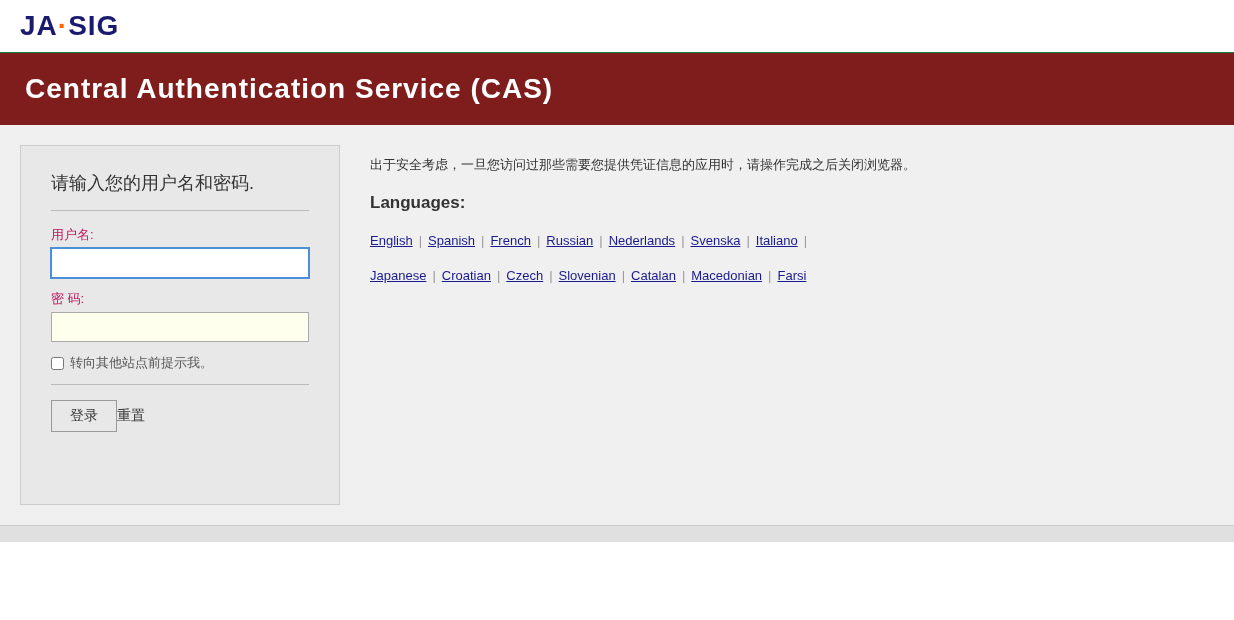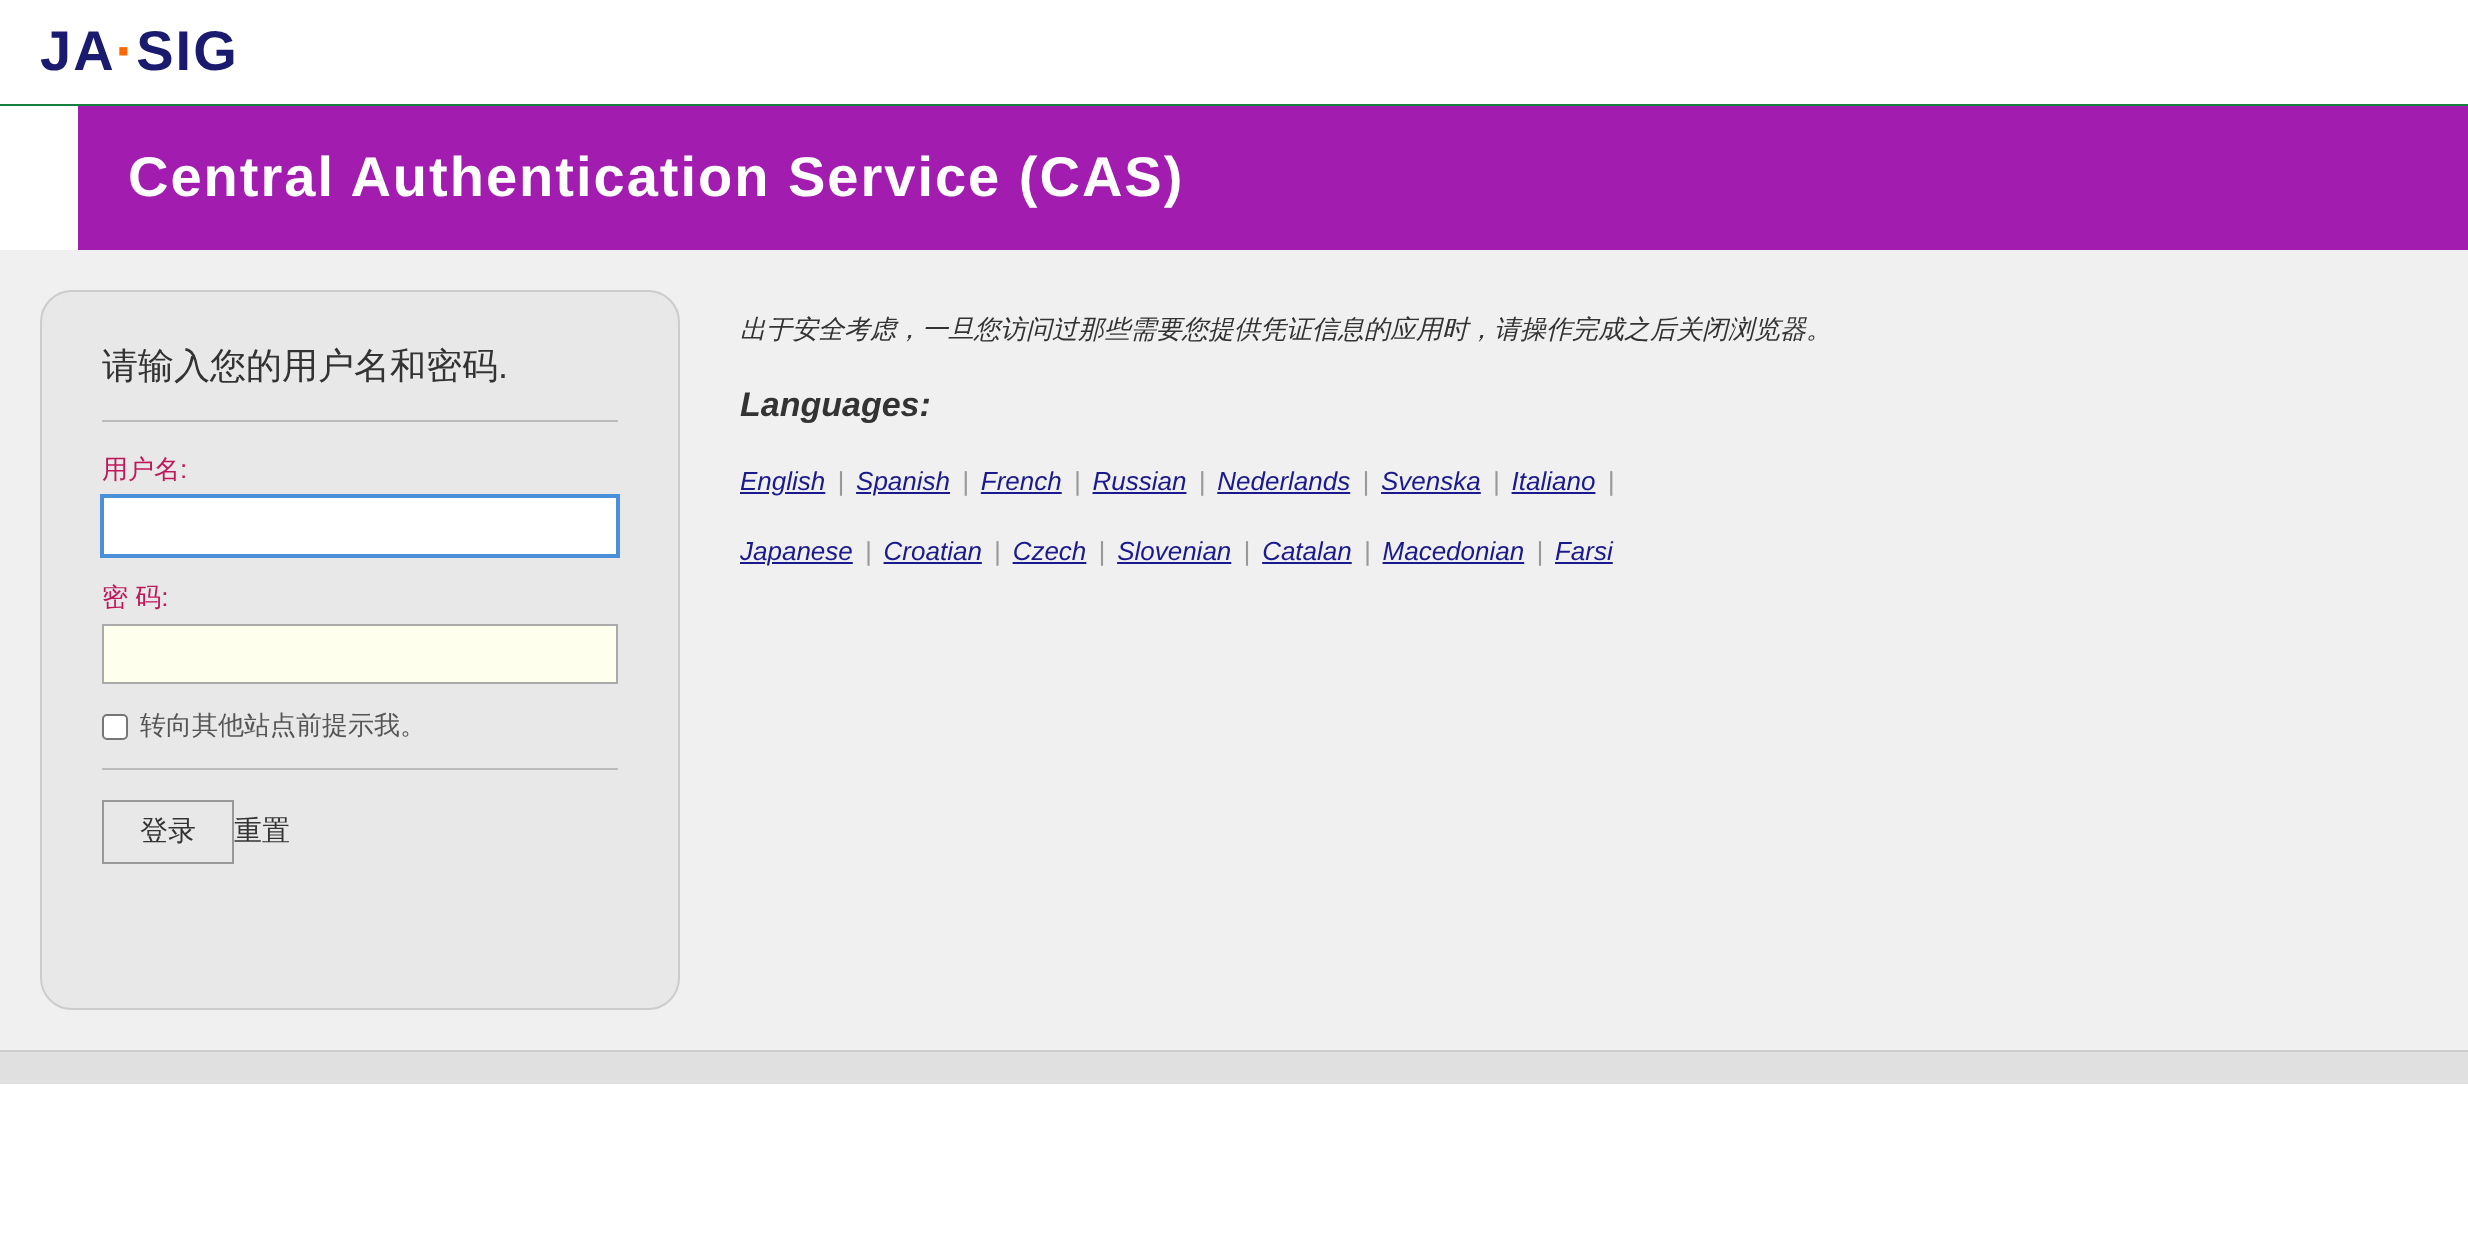--- a/index.html
+++ b/index.html
@@ -29,23 +29,22 @@
       letter-spacing: 1px;
       font-family: Arial, sans-serif;
     }
 
     .logo-dot {
       color: #ff6600;
     }
 
     
     #banner {
-      background: #a21caf;
+      background: #7f1d1d;
       padding: 20px 25px;
-      margin-left: 39px;
     }
 
     #banner h1 {
       color: #fff;
       font-size: 28px;
       font-weight: bold;
       letter-spacing: 1px;
     }
 
     
@@ -54,21 +53,21 @@
       padding: 20px;
       gap: 30px;
       background: #f0f0f0;
       min-height: 400px;
     }
 
     
     #login-panel {
       background: #e8e8e8;
       border: 1px solid #ccc;
-      border-radius: 16px;
+      border-radius: 0;
       padding: 25px 30px;
       width: 320px;
       min-width: 320px;
     }
 
     #login-panel h2 {
       font-size: 18px;
       color: #333;
       margin-bottom: 15px;
       font-weight: normal;
@@ -147,21 +146,20 @@
       cursor: pointer;
       font-size: 14px;
       color: #333;
       text-decoration: none;
     }
 
     
     #right-panel {
       flex: 1;
       padding: 10px 0;
-      font-style: italic;
     }
 
     #security-notice {
       font-size: 13px;
       color: #333;
       margin-bottom: 18px;
       line-height: 1.5;
     }
 
     #languages-section {

